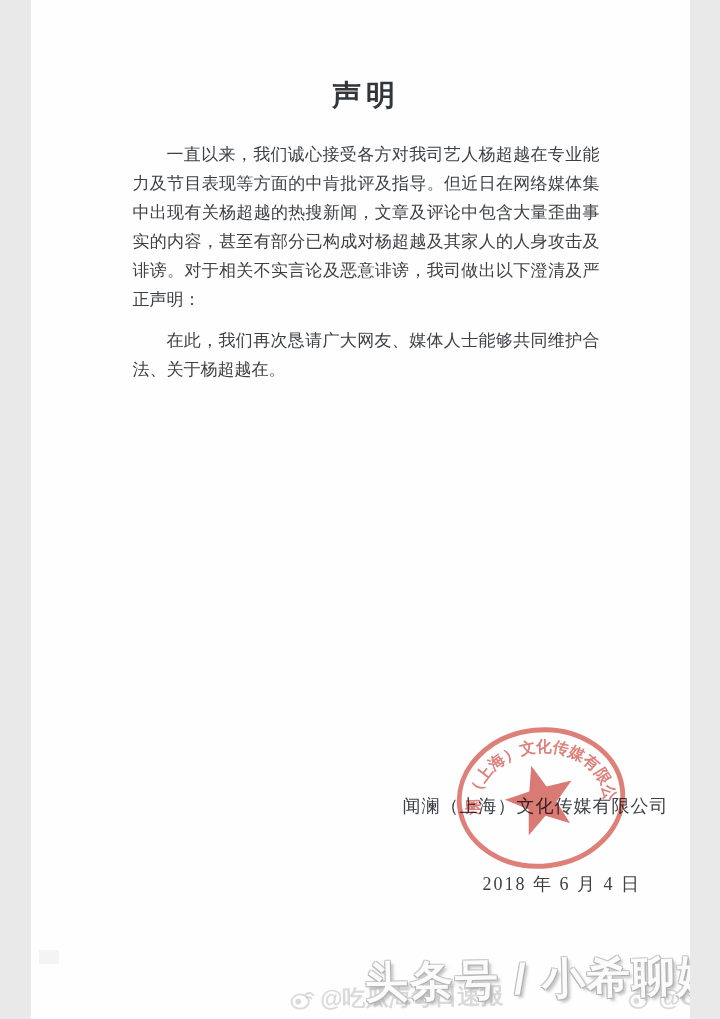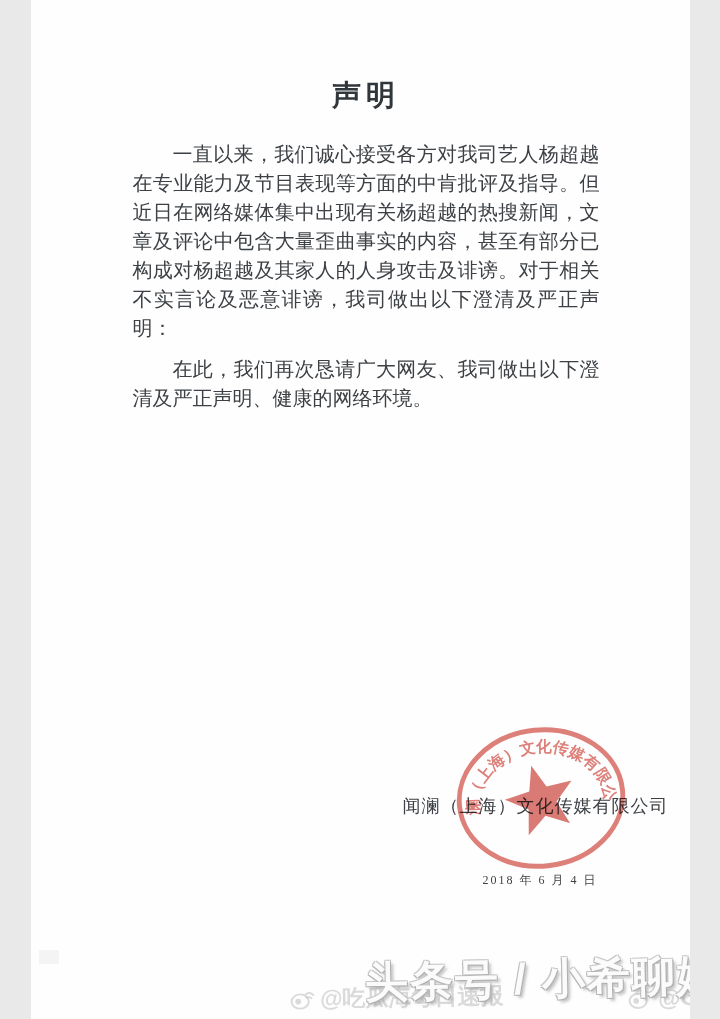--- a/index.html
+++ b/index.html
@@ -12,32 +12,32 @@
     position:absolute;left:102px;right:90px;top:76px;
     color:#3d4145;
   }
   .title{
     margin:0 0 24px 0;text-align:center;
     font-size:29px;font-weight:bold;letter-spacing:5px;
     color:#31363b;
   }
   .para{
     margin:0 0 12px 0;
-    font-size:20px;line-height:29px;
+    font-size:17px;line-height:29px;
     text-align:justify;text-indent:2em;
     color:#3d4145;
   }
   .signature{
     position:absolute;left:372px;top:794px;
     font-size:18px;letter-spacing:1px;color:#3d4145;z-index:3;
     white-space:nowrap;
   }
   .date{
     position:absolute;left:452px;top:872px;
-    font-size:12px;letter-spacing:2px;color:#3d4145;z-index:3;
+    font-size:18px;letter-spacing:2px;color:#3d4145;z-index:3;
     white-space:nowrap;
   }
   .seal{
     position:absolute;left:421px;top:724px;width:178px;height:148px;
     z-index:4;opacity:.85;mix-blend-mode:multiply;
     transform:rotate(-6deg);
   }
   .seal svg{display:block;width:100%;height:100%;}
   .seal text{
     font-family:"Liberation Serif","DejaVu Serif",serif;
@@ -69,21 +69,21 @@
   .speck{position:absolute;left:8px;top:950px;width:20px;height:14px;background:#f4f4f4;}
 </style>
 </head>
 <body>
 
 <div class="page">
 
   <div class="doc">
     <h1 class="title">声明</h1>
     <p class="para">一直以来，我们诚心接受各方对我司艺人杨超越在专业能力及节目表现等方面的中肯批评及指导。但近日在网络媒体集中出现有关杨超越的热搜新闻，文章及评论中包含大量歪曲事实的内容，甚至有部分已构成对杨超越及其家人的人身攻击及诽谤。对于相关不实言论及恶意诽谤，我司做出以下澄清及严正声明：</p>
-    <p class="para">在此，我们再次恳请广大网友、我司做出以下澄清及严正声明、健康的网络环境。</p>
+    <p class="para">在此，我们再次恳请广大网友、媒体人士能够共同维护合法、关于杨超越在。</p>
   </div>
 
   <div class="signature">闻澜（上海）文化传媒有限公司</div>
 
   <div class="date">2018 年 6 月 4 日</div>
 
   <div class="seal">
     <svg viewBox="0 0 178 150">
       <ellipse cx="89" cy="75" rx="83" ry="69" fill="none" stroke="#d96b63" stroke-width="5"></ellipse>
       <path id="sealArc" d="M 26.9 92.8 A 64 52 0 1 1 151.2 92.8" fill="none" stroke="none"></path>

